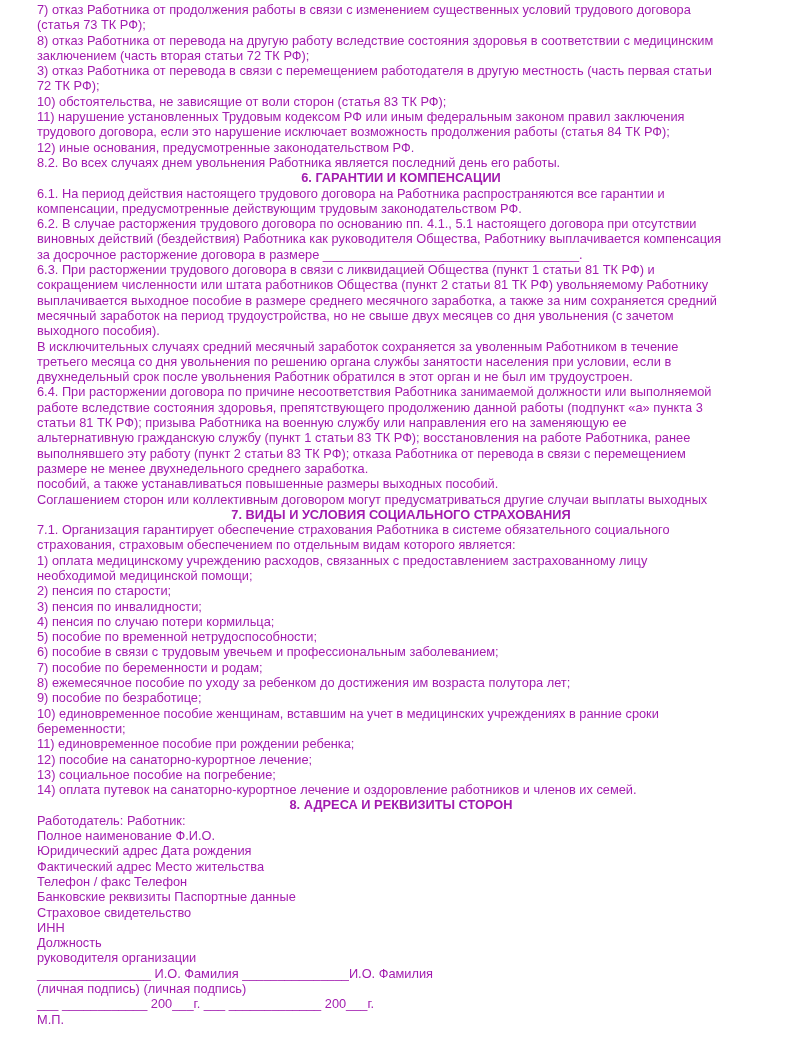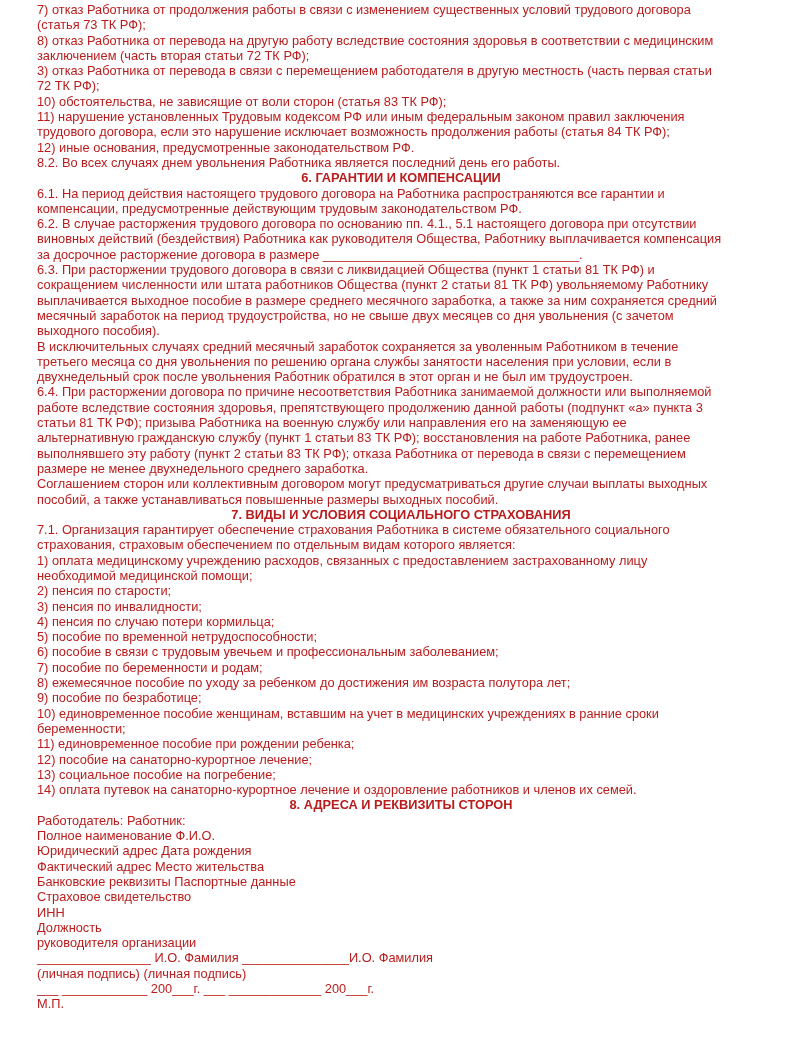--- a/index.html
+++ b/index.html
@@ -26,21 +26,21 @@
   }
   .doc-line.center {
     text-align: center;
     white-space: normal;
     font-weight: bold;
   }
 </style>
 </head>
 <body>
 
-<main class="page" style="background: rgb(255, 255, 255); color: #b91c1c; border-radius: 21px;">
+<main class="page" style="background: rgb(255, 255, 255); color: #a21caf; border-radius: 21px;">
   <div>
       <div class="doc-line">7) отказ Работника от продолжения работы в связи с изменением существенных условий трудового договора</div>
       <div class="doc-line">(статья 73 ТК РФ);</div>
       <div class="doc-line">8) отказ Работника от перевода на другую работу вследствие состояния здоровья в соответствии с медицинским</div>
       <div class="doc-line">заключением (часть вторая статьи 72 ТК РФ);</div>
       <div class="doc-line">3) отказ Работника от перевода в связи с перемещением работодателя в другую местность (часть первая статьи</div>
       <div class="doc-line">72 ТК РФ);</div>
       <div class="doc-line">10) обстоятельства, не зависящие от воли сторон (статья 83 ТК РФ);</div>
       <div class="doc-line">11) нарушение установленных Трудовым кодексом РФ или иным федеральным законом правил заключения</div>
       <div class="doc-line">трудового договора, если это нарушение исключает возможность продолжения работы (статья 84 ТК РФ);</div>
@@ -59,22 +59,22 @@
       <div class="doc-line">выходного пособия).</div>
       <div class="doc-line">В исключительных случаях средний месячный заработок сохраняется за уволенным Работником в течение</div>
       <div class="doc-line">третьего месяца со дня увольнения по решению органа службы занятости населения при условии, если в</div>
       <div class="doc-line">двухнедельный срок после увольнения Работник обратился в этот орган и не был им трудоустроен.</div>
       <div class="doc-line">6.4. При расторжении договора по причине несоответствия Работника занимаемой должности или выполняемой</div>
       <div class="doc-line">работе вследствие состояния здоровья, препятствующего продолжению данной работы (подпункт «а» пункта 3</div>
       <div class="doc-line">статьи 81 ТК РФ); призыва Работника на военную службу или направления его на заменяющую ее</div>
       <div class="doc-line">альтернативную гражданскую службу (пункт 1 статьи 83 ТК РФ); восстановления на работе Работника, ранее</div>
       <div class="doc-line">выполнявшего эту работу (пункт 2 статьи 83 ТК РФ); отказа Работника от перевода в связи с перемещением</div>
       <div class="doc-line">размере не менее двухнедельного среднего заработка.</div>
+      <div class="doc-line">пособий, а также устанавливаться повышенные размеры выходных пособий.</div>
       <div class="doc-line">Соглашением сторон или коллективным договором могут предусматриваться другие случаи выплаты выходных</div>
-      <div class="doc-line">пособий, а также устанавливаться повышенные размеры выходных пособий.</div>
       <div class="doc-line center">7. ВИДЫ И УСЛОВИЯ СОЦИАЛЬНОГО СТРАХОВАНИЯ</div>
       <div class="doc-line">7.1. Организация гарантирует обеспечение страхования Работника в системе обязательного социального</div>
       <div class="doc-line">страхования, страховым обеспечением по отдельным видам которого является:</div>
       <div class="doc-line">1) оплата медицинскому учреждению расходов, связанных с предоставлением застрахованному лицу</div>
       <div class="doc-line">необходимой медицинской помощи;</div>
       <div class="doc-line">2) пенсия по старости;</div>
       <div class="doc-line">3) пенсия по инвалидности;</div>
       <div class="doc-line">4) пенсия по случаю потери кормильца;</div>
       <div class="doc-line">5) пособие по временной нетрудоспособности;</div>
       <div class="doc-line">6) пособие в связи с трудовым увечьем и профессиональным заболеванием;</div>
@@ -85,20 +85,21 @@
       <div class="doc-line">беременности;</div>
       <div class="doc-line">11) единовременное пособие при рождении ребенка;</div>
       <div class="doc-line">12) пособие на санаторно-курортное лечение;</div>
       <div class="doc-line">13) социальное пособие на погребение;</div>
       <div class="doc-line">14) оплата путевок на санаторно-курортное лечение и оздоровление работников и членов их семей.</div>
       <div class="doc-line center">8. АДРЕСА И РЕКВИЗИТЫ СТОРОН</div>
       <div class="doc-line">Работодатель: Работник:</div>
       <div class="doc-line">Полное наименование Ф.И.О.</div>
       <div class="doc-line">Юридический адрес Дата рождения</div>
       <div class="doc-line">Фактический адрес Место жительства</div>
+      <div class="doc-line">Телефон / факс Телефон</div>
       <div class="doc-line">Банковские реквизиты Паспортные данные</div>
       <div class="doc-line">Страховое свидетельство</div>
       <div class="doc-line">ИНН</div>
       <div class="doc-line">Должность</div>
       <div class="doc-line">руководителя организации</div>
       <div class="doc-line">________________ И.О. Фамилия _______________И.О. Фамилия</div>
       <div class="doc-line">(личная подпись) (личная подпись)</div>
       <div class="doc-line">___ ____________ 200___г. ___ _____________ 200___г.</div>
       <div class="doc-line">М.П.</div>
     </div>

